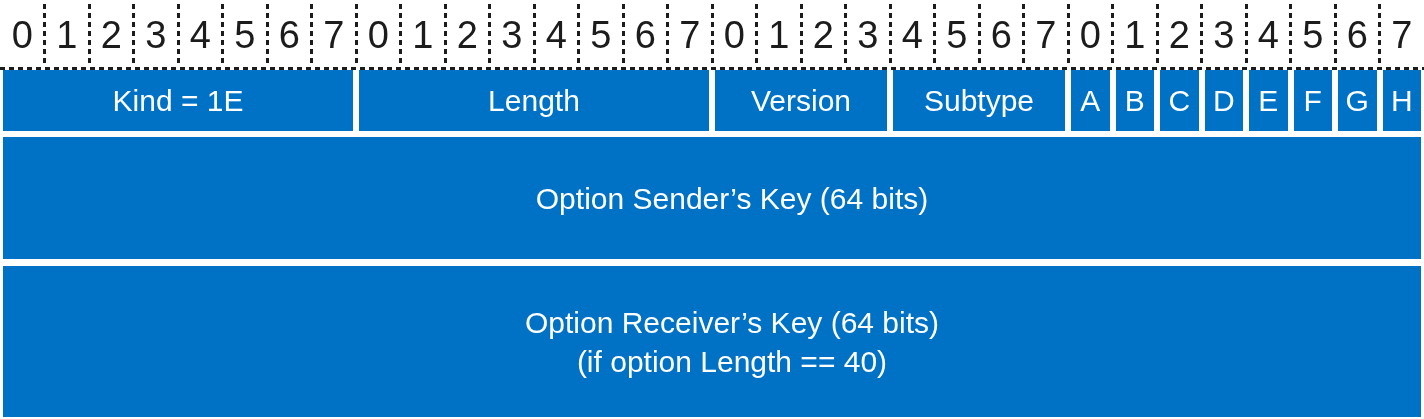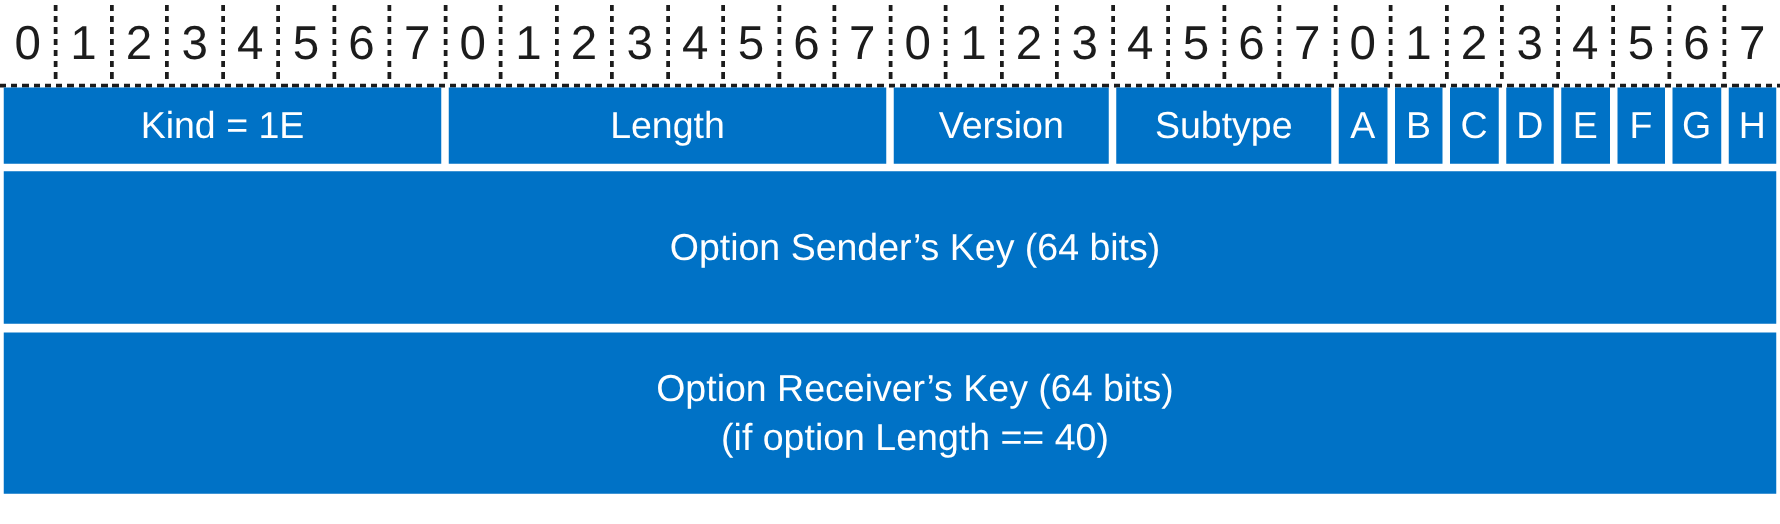--- a/index.html
+++ b/index.html
@@ -76,21 +76,21 @@
     flex-direction: column;
     align-items: center;
     justify-content: center;
     font-size: 30px;
     line-height: 1.3;
     margin: 0 3px;
     text-align: center;
     padding-left: 40px;
   }
   .key-row.sender   { height: 122px; margin-bottom: 7px; }
-  .key-row.receiver { height: 129px; }
+  .key-row.receiver { height: 151px; }
 </style>
 </head>
 <body>
 
 <div class="diagram">
 
   <div class="bit-ruler" id="bit-ruler">
       <div class="bit-cell">0</div>
       <div class="bit-cell">1</div>
       <div class="bit-cell">2</div>

